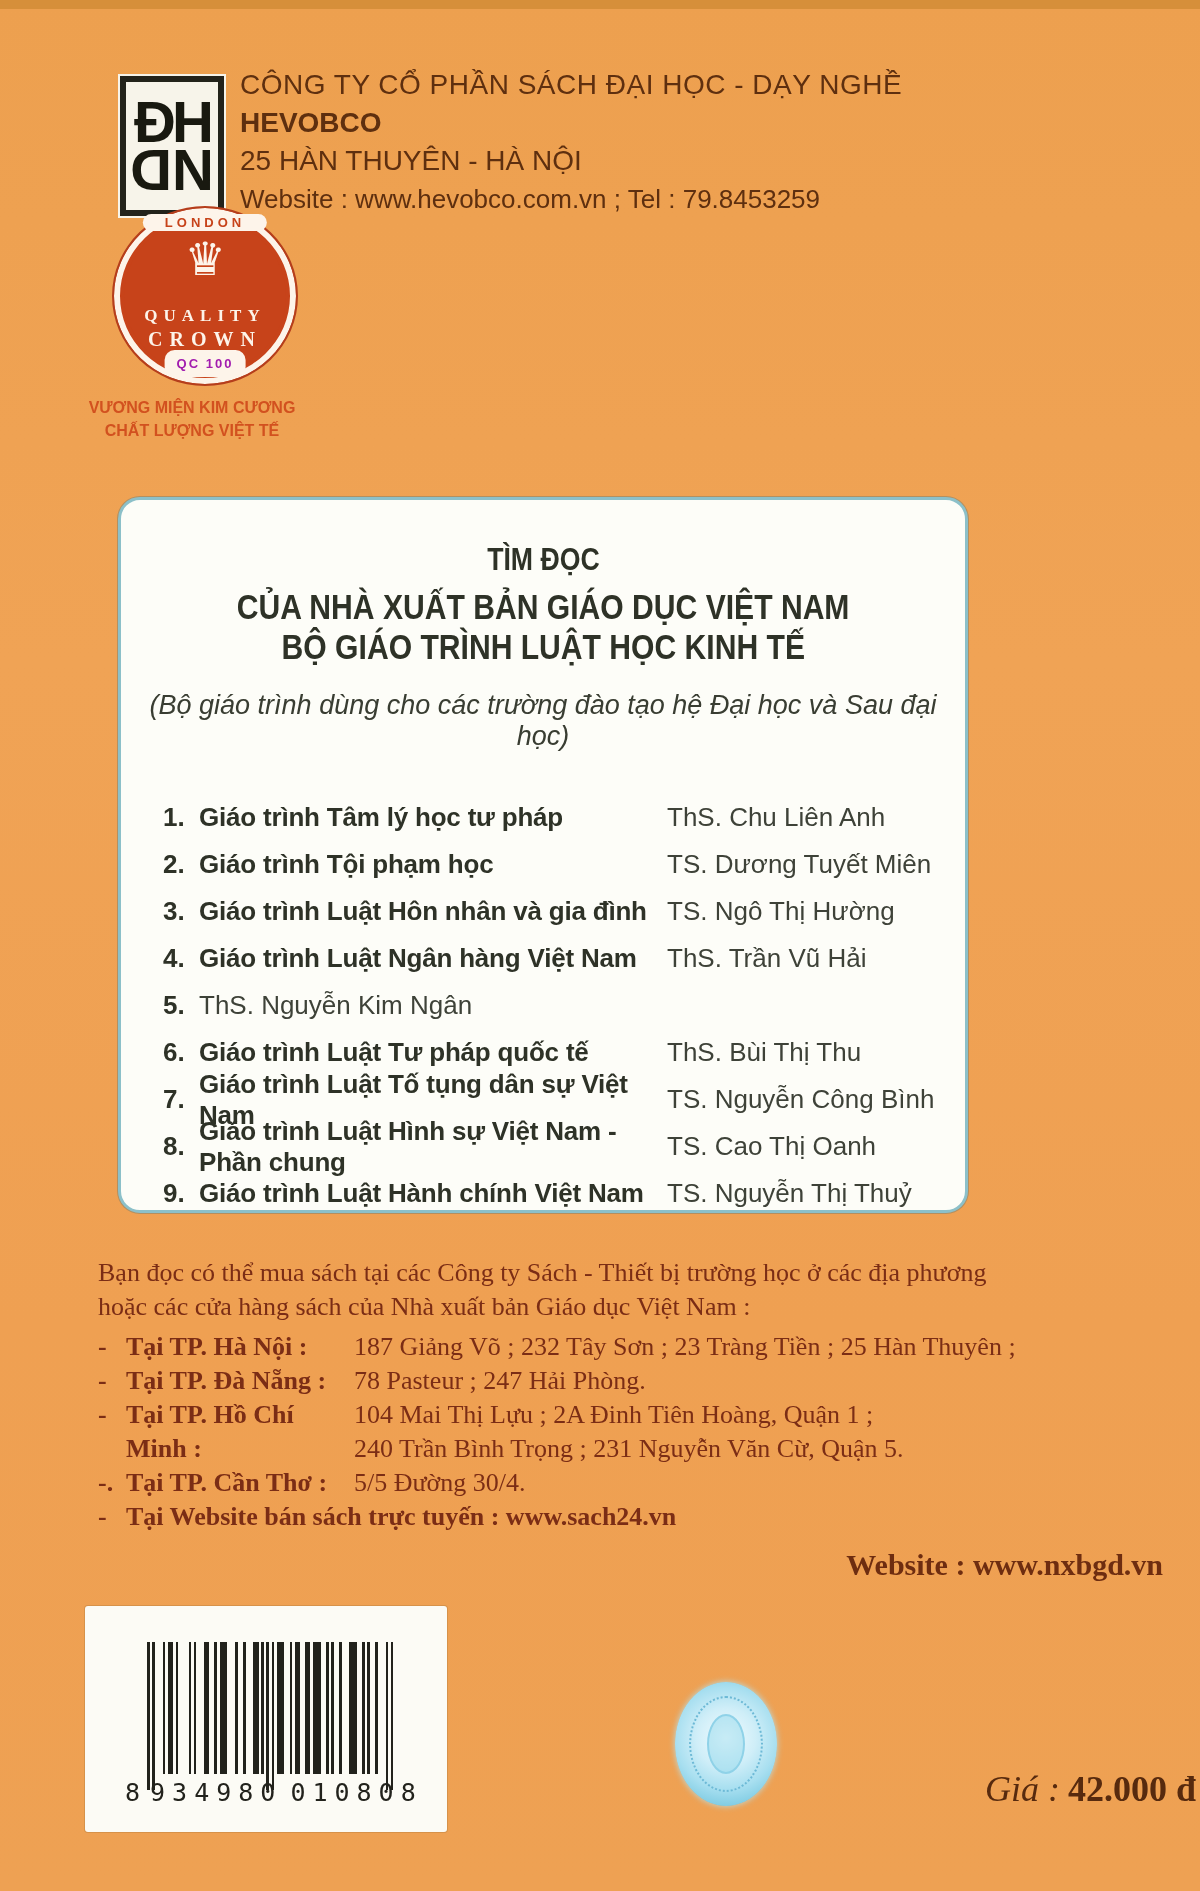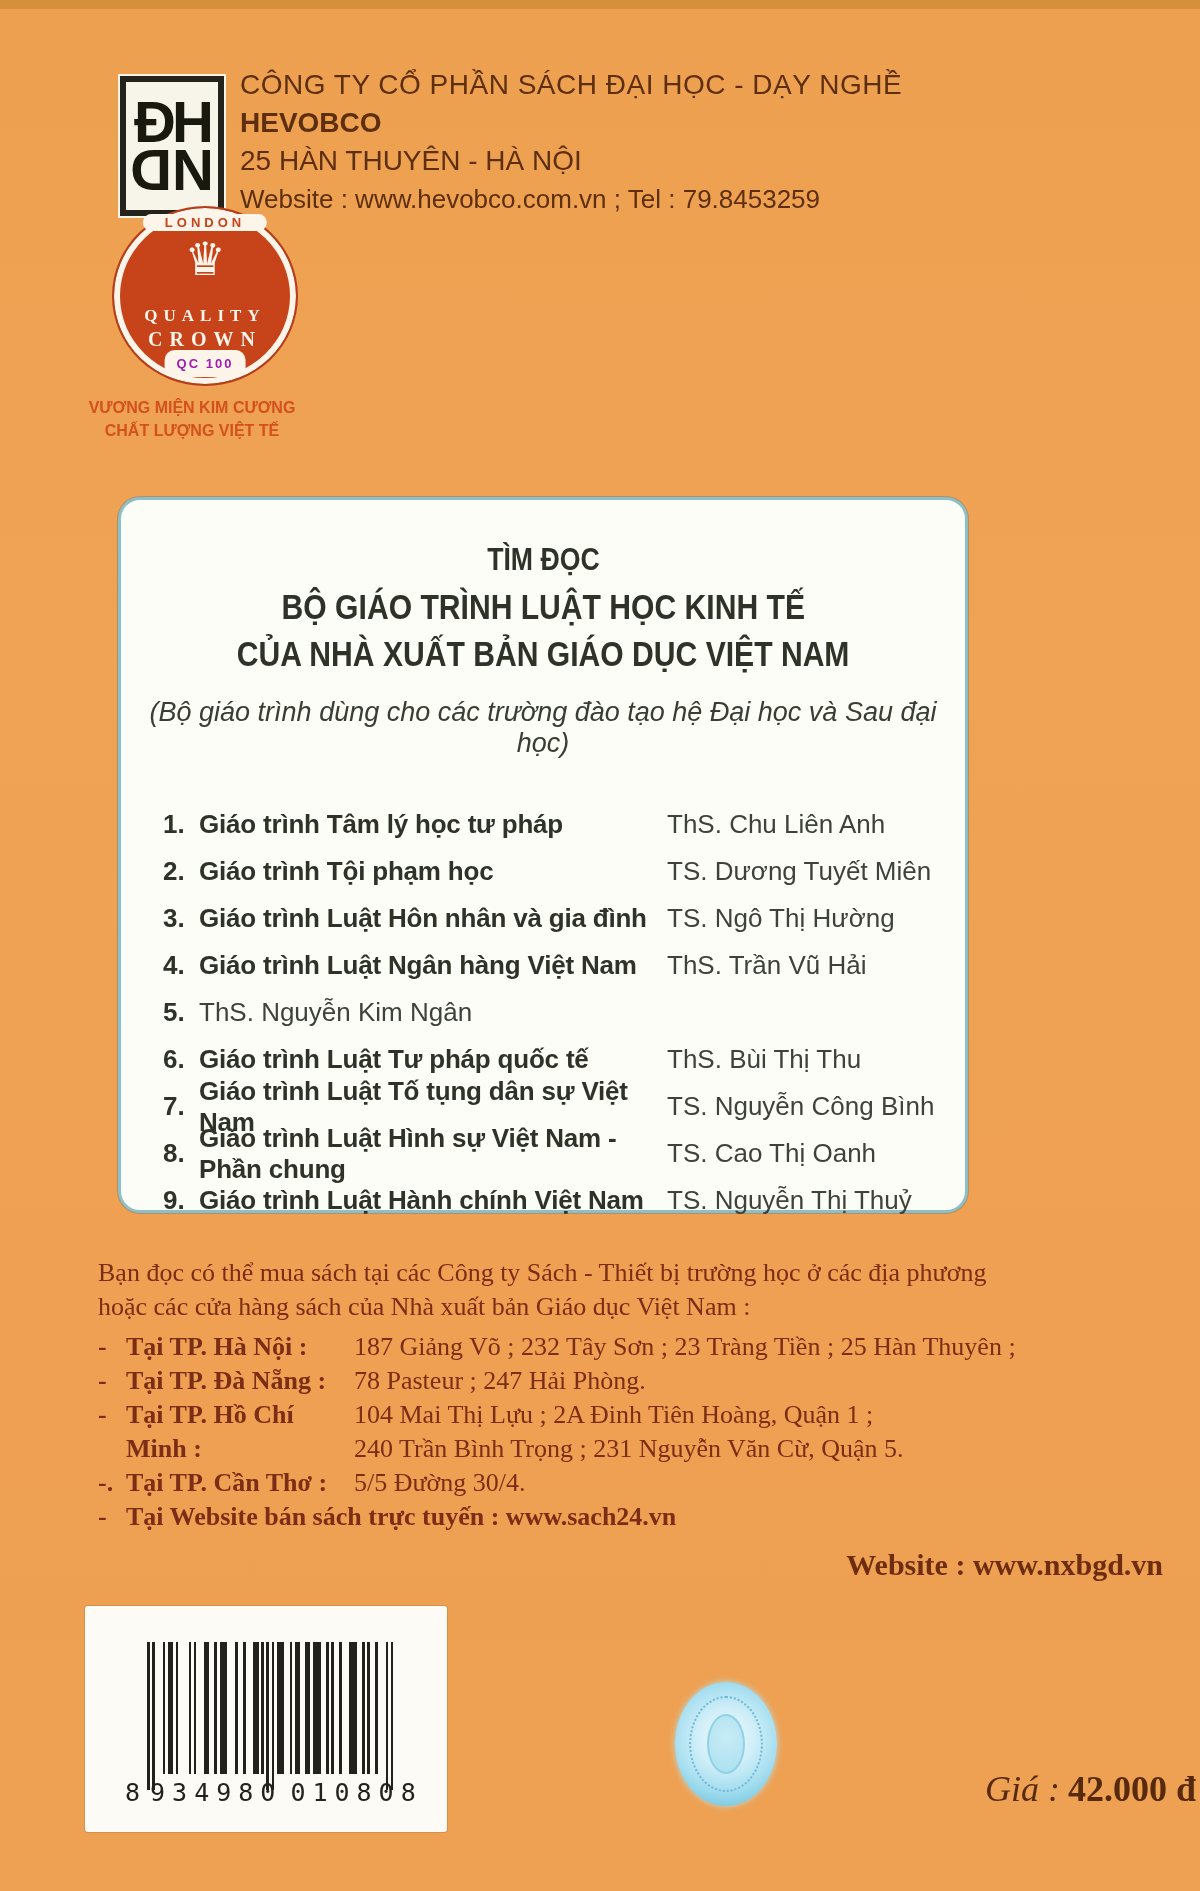--- a/index.html
+++ b/index.html
@@ -146,22 +146,22 @@
     <div class="q2">CROWN</div>
     <div class="qc">QC 100</div>
   </div>
   <div class="emblem-caption">
     <div>VƯƠNG MIỆN KIM CƯƠNG</div>
     <div>CHẤT LƯỢNG VIỆT TẾ</div>
   </div>
 
   <div class="panel">
     <div class="h h1"><span>TÌM ĐỌC</span></div>
+    <div class="h h3"><span>CỦA NHÀ XUẤT BẢN GIÁO DỤC VIỆT NAM</span></div>
     <div class="h h2"><span>BỘ GIÁO TRÌNH LUẬT HỌC KINH TẾ</span></div>
-    <div class="h h3"><span>CỦA NHÀ XUẤT BẢN GIÁO DỤC VIỆT NAM</span></div>
     <div class="subtitle">(Bộ giáo trình dùng cho các trường đào tạo hệ Đại học và Sau đại học)</div>
     <div class="book-list" id="book-list">
         <div class="book-row">
           <span class="no">1.</span>
           <span class="title">Giáo trình Tâm lý học tư pháp</span>
           <span class="author">ThS. Chu Liên Anh</span>
         </div>
         <div class="book-row">
           <span class="no">2.</span>
           <span class="title">Giáo trình Tội phạm học</span>

